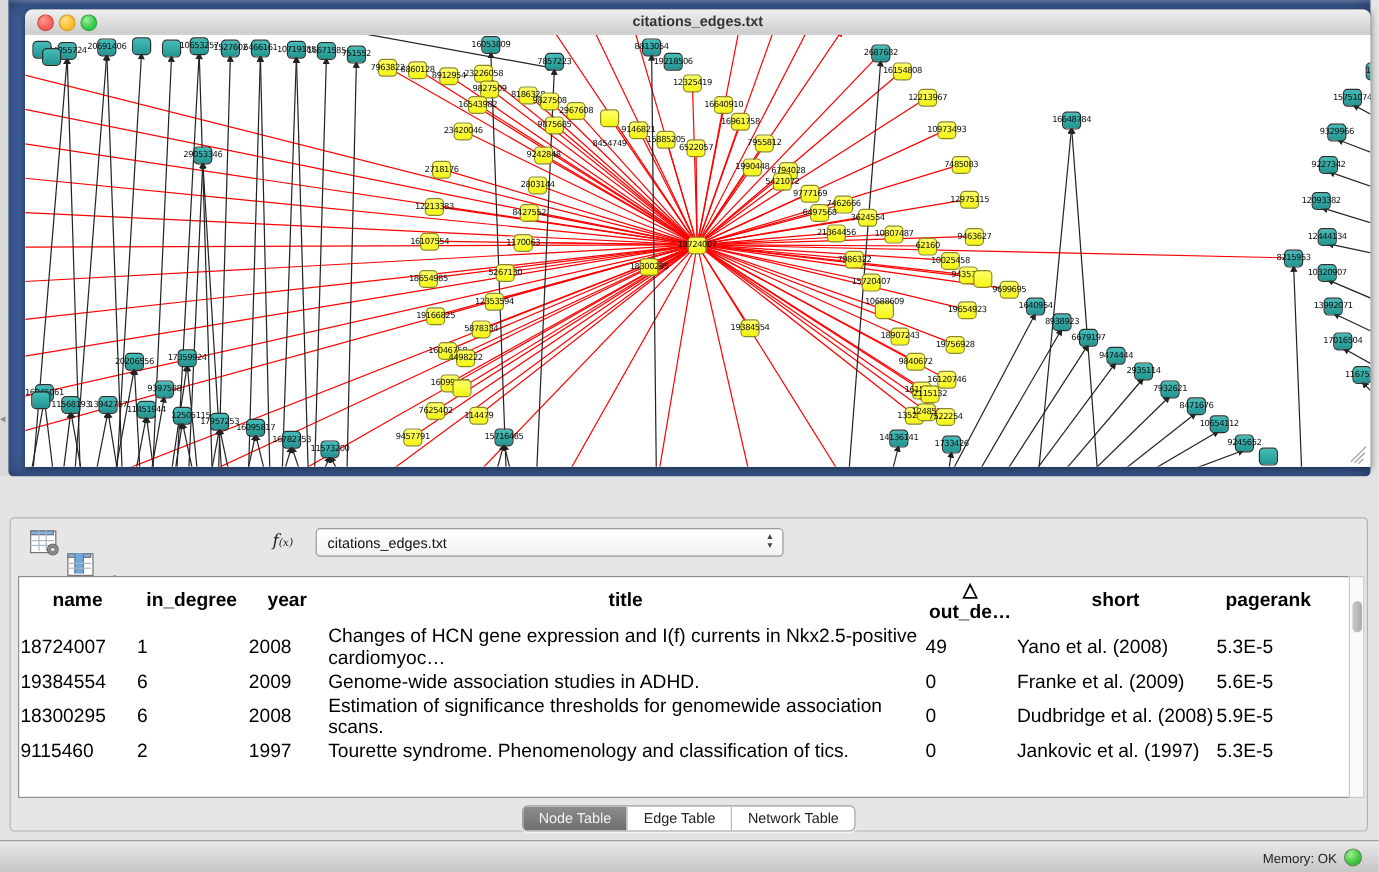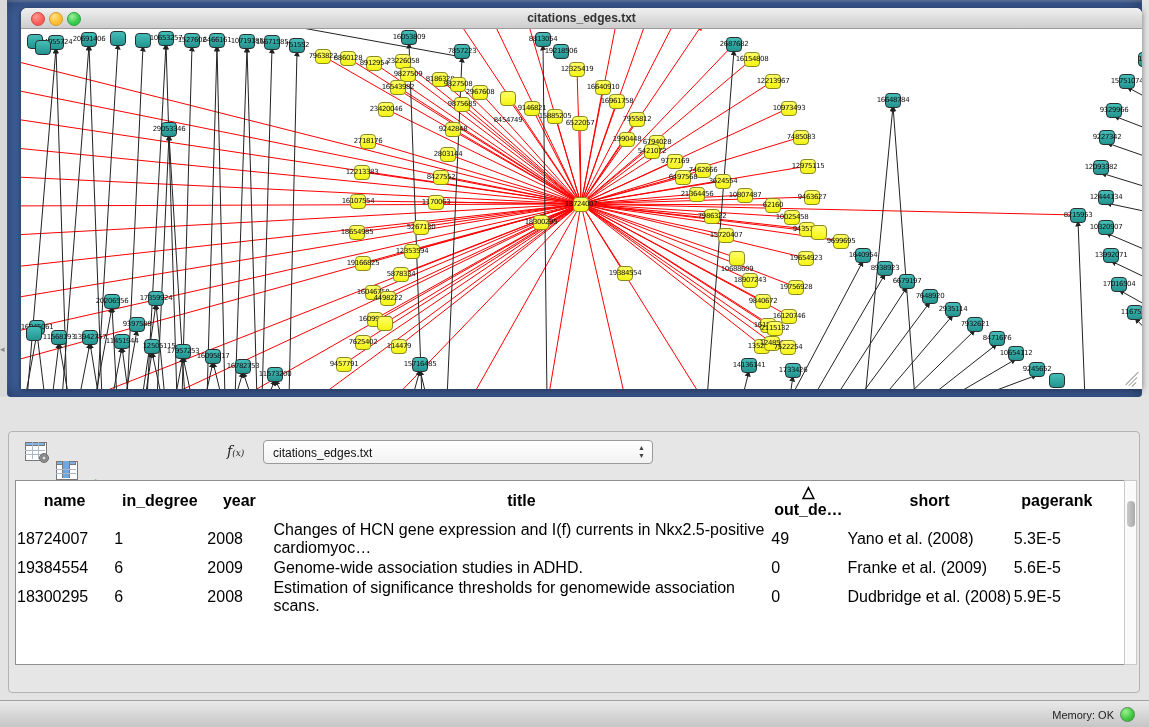--- a/index.html
+++ b/index.html
@@ -441,21 +441,21 @@
           <span class="glabel" style="left: 731px; top: 30px;">16154808</span>
           <div class="gnode y" style="left: 512px; top: 186px;"></div>
           <span class="glabel" style="left: 520px; top: 193px;">18300295</span>
           <div class="gnode y" style="left: 596px; top: 237px;"></div>
           <span class="glabel" style="left: 604px; top: 244px;">19384554</span>
           <div class="gnode y" style="left: 683px; top: 180px;"></div>
           <span class="glabel" style="left: 691px; top: 187px;">7986322</span>
           <div class="gnode y" style="left: 697px; top: 199px;"></div>
           <span class="glabel" style="left: 705px; top: 206px;">15720407</span>
           <div class="gnode y" style="left: 708px; top: 222px;"></div>
-          <span class="glabel" style="left: 716px; top: 240px;">10688609</span>
+          <span class="glabel" style="left: 716px; top: 222px;">10688609</span>
           <div class="gnode y" style="left: 721px; top: 244px;"></div>
           <span class="glabel" style="left: 729px; top: 251px;">18907243</span>
           <div class="gnode y" style="left: 734px; top: 265px;"></div>
           <span class="glabel" style="left: 742px; top: 272px;">9840672</span>
           <div class="gnode y" style="left: 739px; top: 289px;"></div>
           <span class="glabel" style="left: 747px; top: 296px;">1615415</span>
           <div class="gnode y" style="left: 733px; top: 310px;"></div>
           <span class="glabel" style="left: 741px; top: 317px;">1352482</span>
           <div class="gnode y" style="left: 763px; top: 181px;"></div>
           <span class="glabel" style="left: 771px; top: 188px;">10025458</span>
@@ -561,21 +561,21 @@
           <span class="glabel" style="left: 399px; top: 335px;">15716485</span>
           <div class="gnode t" style="left: 720px; top: 329px;"></div>
           <span class="glabel" style="left: 728px; top: 336px;">14136141</span>
           <div class="gnode t" style="left: 834px; top: 219px;"></div>
           <span class="glabel" style="left: 842px; top: 226px;">1640954</span>
           <div class="gnode t" style="left: 856px; top: 232px;"></div>
           <span class="glabel" style="left: 864px; top: 239px;">8938923</span>
           <div class="gnode t" style="left: 878px; top: 245px;"></div>
           <span class="glabel" style="left: 886px; top: 252px;">6679197</span>
           <div class="gnode t" style="left: 901px; top: 260px;"></div>
-          <span class="glabel" style="left: 909px; top: 267px;">7648920</span>
+          <span class="glabel" style="left: 909px; top: 267px;">9474444</span>
           <div class="gnode t" style="left: 924px; top: 273px;"></div>
           <span class="glabel" style="left: 932px; top: 280px;">2935114</span>
           <div class="gnode t" style="left: 946px; top: 288px;"></div>
           <span class="glabel" style="left: 954px; top: 295px;">7932621</span>
           <div class="gnode t" style="left: 968px; top: 302px;"></div>
           <span class="glabel" style="left: 976px; top: 309px;">8471676</span>
           <div class="gnode t" style="left: 987px; top: 317px;"></div>
           <span class="glabel" style="left: 995px; top: 324px;">10654112</span>
           <div class="gnode t" style="left: 1008px; top: 333px;"></div>
           <span class="glabel" style="left: 1016px; top: 340px;">9245652</span>
@@ -696,27 +696,44 @@
             <tr>
               <td>18300295</td>
               <td>6</td>
               <td>2008</td>
               <td>Estimation of significance thresholds for genomewide association scans.</td>
               <td>0</td>
               <td>Dudbridge et al. (2008)</td>
               <td>5.9E-5</td>
               <td></td>
             </tr>
+            <tr>
+              <td>9115460</td>
+              <td>2</td>
+              <td>1997</td>
+              <td>Tourette syndrome. Phenomenology and classification of tics.</td>
+              <td>0</td>
+              <td>Jankovic et al. (1997)</td>
+              <td>5.3E-5</td>
+              <td></td>
+            </tr>
           </tbody>
       </table>
     </div>
     <div id="vscroll">
       <div id="vthumb"></div>
     </div>
 
+    <div id="tabs">
+      <div class="seg" id="tab-seg">
+          <div class="tab sel">Node Table</div>
+          <div class="tab">Edge Table</div>
+          <div class="tab">Network Table</div>
+        </div>
+    </div>
   </div>
 </div>
 
 <div id="status-bar">
   <div id="memory-chip">
     <span>Memory: OK</span><span id="memory-dot"></span>
   </div>
 </div>
 
 </body></html>

